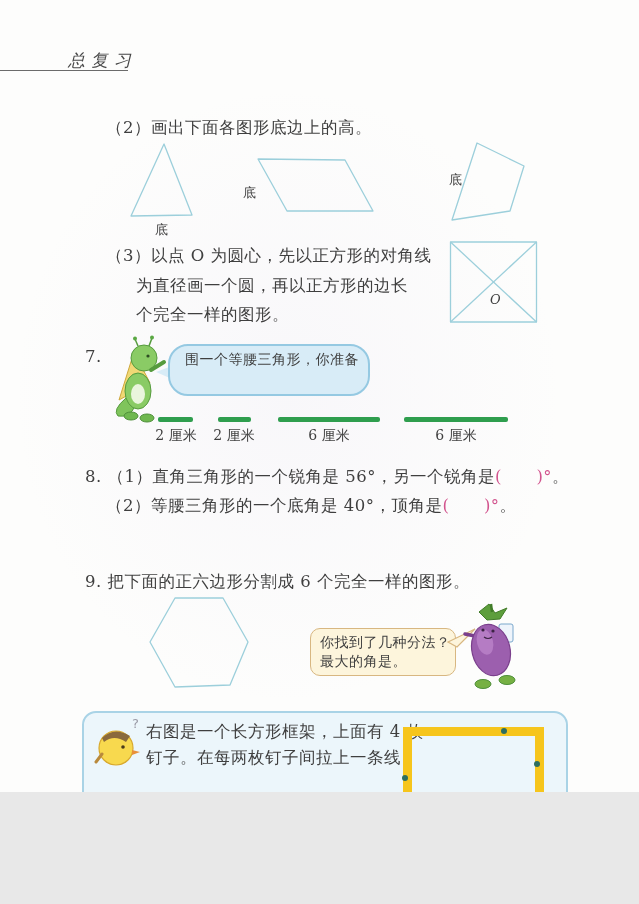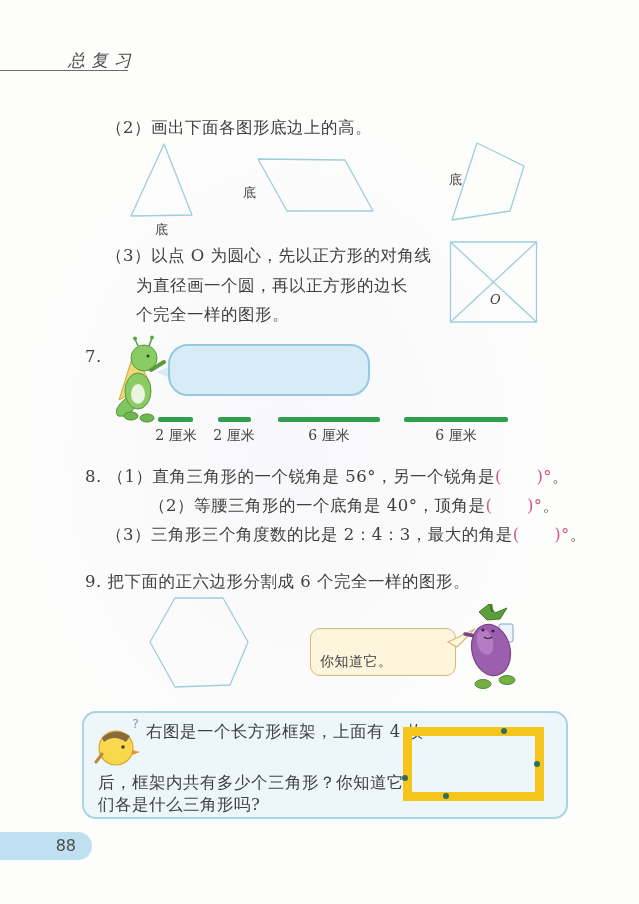--- a/index.html
+++ b/index.html
@@ -1,18 +1,18 @@
 <!DOCTYPE html>
 <html><head>
 <meta charset="utf-8">
 <style>
   html,body{margin:0;padding:0;}
   body{background:#e8e8e8;font-family:"DejaVu Serif", serif;}
   .page{
-    position:relative;width:639px;height:904px;margin:0 auto;
+    position:relative;width:639px;height:792px;margin:0 auto;
     background:#fdfdfc;overflow:hidden;
     background-image:radial-gradient(ellipse at 45% 50%, rgba(205,195,232,0.10), rgba(255,255,255,0) 55%);
   }
   .t{position:absolute;font-size:16.5px;color:#3f3f3f;white-space:nowrap;letter-spacing:0.5px;}
   .pink{color:#d2548e;white-space:pre;}
   .header-rule{position:absolute;left:0;top:70px;width:128px;height:1px;background:#6b6b6b;}
   .header-title{position:absolute;left:68px;top:49px;font-size:17px;letter-spacing:6px;color:#474747;font-style:italic;}
   svg{position:absolute;overflow:visible;}
   .shape{fill:none;stroke:#9ccfdb;stroke-width:1.3;stroke-linejoin:round;}
   .shape-label{font-size:13px;fill:#3f3f3f;font-family:"DejaVu Serif",serif;}
@@ -77,53 +77,52 @@
     <circle cx="31" cy="2.5" r="2" fill="#5aa843"></circle>
     <circle cx="48" cy="1.5" r="2" fill="#5aa843"></circle>
     <circle cx="44" cy="20" r="1.6" fill="#2e4d22"></circle>
     <path d="M47,34 L60,26" stroke="#569b3e" stroke-width="4" stroke-linecap="round"></path>
     <ellipse cx="27" cy="80" rx="7" ry="4" fill="#6fb84f" stroke="#4e8f3a"></ellipse>
     <ellipse cx="43" cy="82" rx="7" ry="4" fill="#6fb84f" stroke="#4e8f3a"></ellipse>
   </svg>
 
   <div class="bubble-blue-tail"></div>
   <div class="bubble-blue">
+    <div class="bl" style="top:5px;">围一个等腰三角形，你准备</div>
   </div>
 
   <div class="bar" style="left:158px;width:35px;"></div>
   <div class="bar" style="left:218px;width:33px;"></div>
   <div class="bar" style="left:278px;width:102px;"></div>
   <div class="bar" style="left:404px;width:104px;"></div>
   <div class="bar-label" style="left:150px;width:52px;">2 厘米</div>
   <div class="bar-label" style="left:208px;width:52px;">2 厘米</div>
   <div class="bar-label" style="left:299px;width:60px;">6 厘米</div>
   <div class="bar-label" style="left:426px;width:60px;">6 厘米</div>
 
   <div class="t" style="left:85px;top:466px;">
     <span>8.</span>
     <span>（1）直角三角形的一个锐角是 56°，另一个锐角是</span><span class="pink">(      )°</span><span>。</span>
   </div>
-  <div class="t" style="left:106px;top:495px;margin-left:43px;">
+  <div class="t" style="left:106px;top:495px;">
     <span>（2）等腰三角形的一个底角是 40°，顶角是</span><span class="pink">(      )°</span><span>。</span>
-  </div>
-  <div class="t" style="left:106px;top:524px;">
-    <span>（3）三角形三个角度数的比是 2：4：3，最大的角是</span><span class="pink">(      )°</span><span>。</span>
   </div>
 
   <div class="t" style="left:85px;top:571px;">
     <span>9.</span>
     <span>把下面的正六边形分割成 6 个完全一样的图形。</span>
   </div>
 
   <svg style="left:145px;top:592px;" width="110" height="100" viewBox="0 0 110 100">
     <polygon class="shape" points="30,6 78,6 103,50 85,93 30,95 5,50"></polygon>
   </svg>
 
   <div class="bubble-cream">
-    <div class="bl" style="top:24px;">你知道它。</div>
+    <div class="bl" style="top:5px;">你找到了几种分法？</div>
+    <div class="bl" style="top:24px;">最大的角是。</div>
   </div>
   <svg style="left:448px;top:626px;" width="30" height="26" viewBox="0 0 30 26">
     <polygon points="0,16 27,3 9,21" fill="#fdf5dc" stroke="#d8b781" stroke-width="1.2"></polygon>
   </svg>
 
   <svg style="left:455px;top:600px;" width="76" height="92" viewBox="0 0 76 92">
     <path d="M30,38 L10,34" stroke="#7a3f8c" stroke-width="3.5" stroke-linecap="round"></path>
     <rect x="44" y="24" width="14" height="18" rx="2" fill="#eef4fb" stroke="#7aa8cc"></rect>
     <ellipse cx="36" cy="50" rx="19" ry="26" transform="rotate(-14 36 50)" fill="#9c5fae" stroke="#7a3f8c" stroke-width="1.2"></ellipse>
     <ellipse cx="30" cy="42" rx="8" ry="13" transform="rotate(-14 30 42)" fill="#b57cc4"></ellipse>
@@ -141,21 +140,21 @@
   <svg style="left:90px;top:714px;" width="60" height="58" viewBox="0 0 60 58">
     <text x="42" y="14" font-size="13" fill="#9a9aa6" font-family="DejaVu Sans, sans-serif">?</text>
     <circle cx="26" cy="34" r="17" fill="#f8d94e" stroke="#d8a92e" stroke-width="1.2"></circle>
     <path d="M12,24 Q24,12 40,22 L36,28 Q24,20 14,28 Z" fill="#8a6a3c"></path>
     <circle cx="33" cy="33" r="1.8" fill="#4a3a1a"></circle>
     <polygon points="42,36 50,38 42,41" fill="#e8903a"></polygon>
     <path d="M12,40 L6,48" stroke="#b98a3c" stroke-width="3" stroke-linecap="round"></path>
   </svg>
 
   <div class="t" style="left:146px;top:721px;">右图是一个长方形框架，上面有 4 枚</div>
-  <div class="t" style="left:98px;top:772px;">后，框架内共有多少个三角形？你知道它</div>
+  <div class="t" style="left:146px;top:747px;">钉子。在每两枚钉子间拉上一条线</div>
   <div class="t" style="left:98px;top:794px;">们各是什么三角形吗?</div>
 
   <div class="frame"></div>
   <div class="nail" style="left:501px;top:728px;"></div>
   <div class="nail" style="left:534px;top:761px;"></div>
   <div class="nail" style="left:402px;top:775px;"></div>
   <div class="nail" style="left:443px;top:793px;"></div>
 
   <div class="pill">
     <span>88</span>

